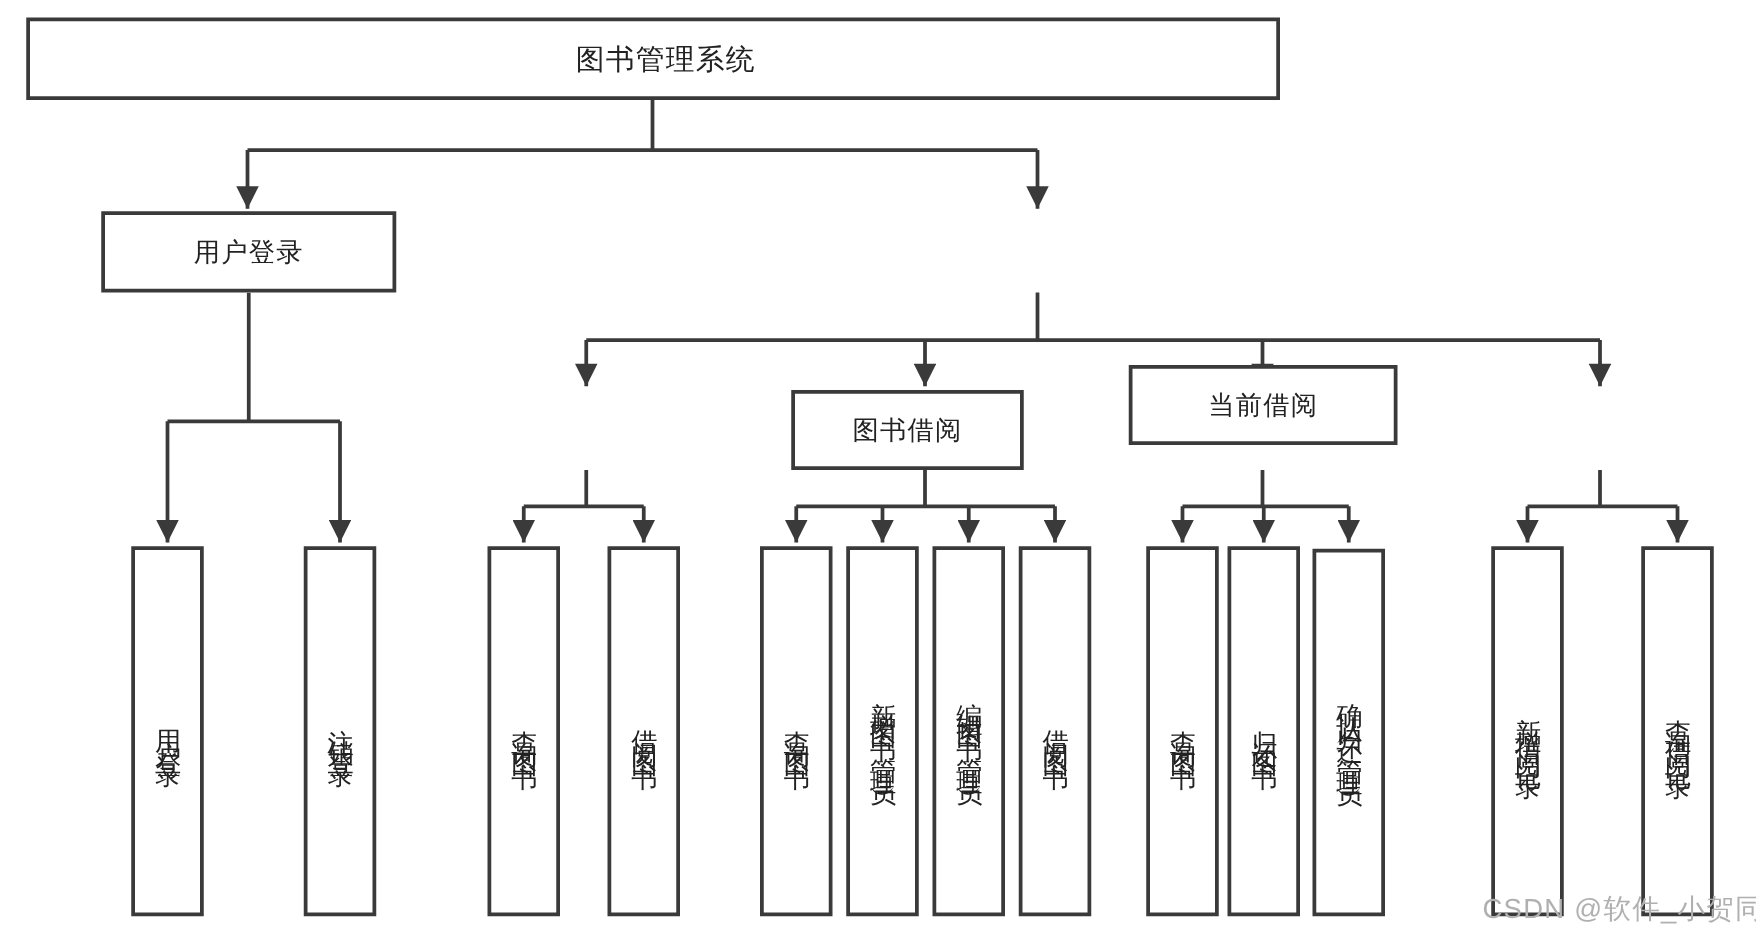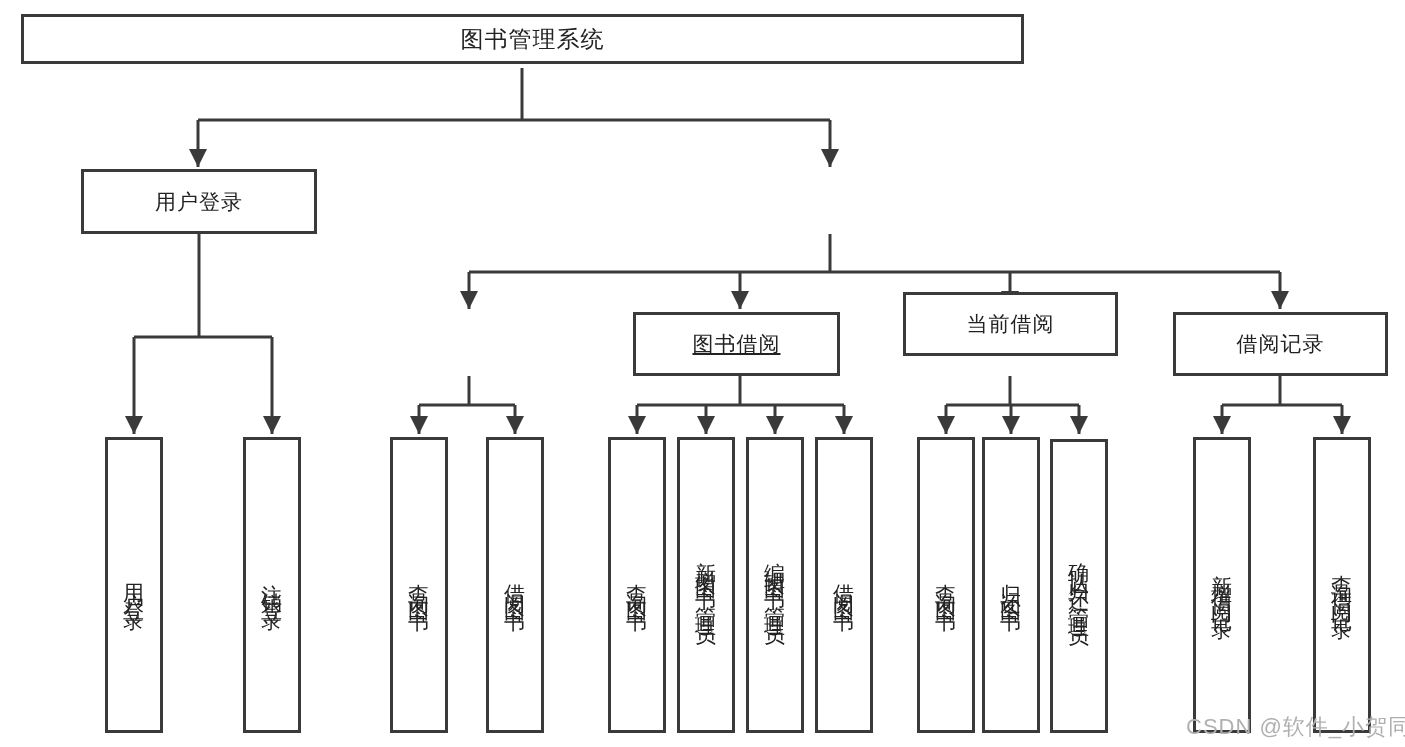--- a/index.html
+++ b/index.html
@@ -90,36 +90,33 @@
     <line x1="946" y1="405" x2="946" y2="434" marker-end="url(#ah)"></line>
     <line x1="1011" y1="405" x2="1011" y2="434" marker-end="url(#ah)"></line>
     <line x1="1079" y1="405" x2="1079" y2="434" marker-end="url(#ah)"></line>
 
     <line x1="1280" y1="376" x2="1280" y2="405"></line>
     <line x1="1222" y1="405" x2="1342" y2="405"></line>
     <line x1="1222" y1="405" x2="1222" y2="434" marker-end="url(#ah)"></line>
     <line x1="1342" y1="405" x2="1342" y2="434" marker-end="url(#ah)"></line>
   </svg>
 
-  <div class="box h root-box" style="left:21px;top:14px;width:1003px;height:50px;padding-left:20px;">
+  <div class="box h root-box" style="left:21px;top:14px;width:1003px;height:66px;padding-left:20px;">
     <span class="lbl">图书管理系统</span>
   </div>
 
   <div class="box h" style="left:81px;top:169px;width:236px;height:65px;">
     <span class="lbl">用户登录</span>
   </div>
 
-  <div class="box h" style="left:633px;top:312px;width:207px;height:64px;text-decoration:underline;">
+  <div class="box h" style="left:633px;top:312px;width:186px;height:64px;">
     <span class="lbl">图书借阅</span>
   </div>
   <div class="box h" style="left:903px;top:292px;width:215px;height:64px;">
     <span class="lbl">当前借阅</span>
-  </div>
-  <div class="box h" style="left:1173px;top:312px;width:215px;height:64px;">
-    <span class="lbl">借阅记录</span>
   </div>
 
   <div class="box v" style="left:105px;top:437px;width:58px;height:296px;">
     <span class="lbl">用户登录</span>
   </div>
   <div class="box v" style="left:243px;top:437px;width:58px;height:296px;">
     <span class="lbl">注销登录</span>
   </div>
 
   <div class="box v" style="left:390px;top:437px;width:58px;height:296px;">

